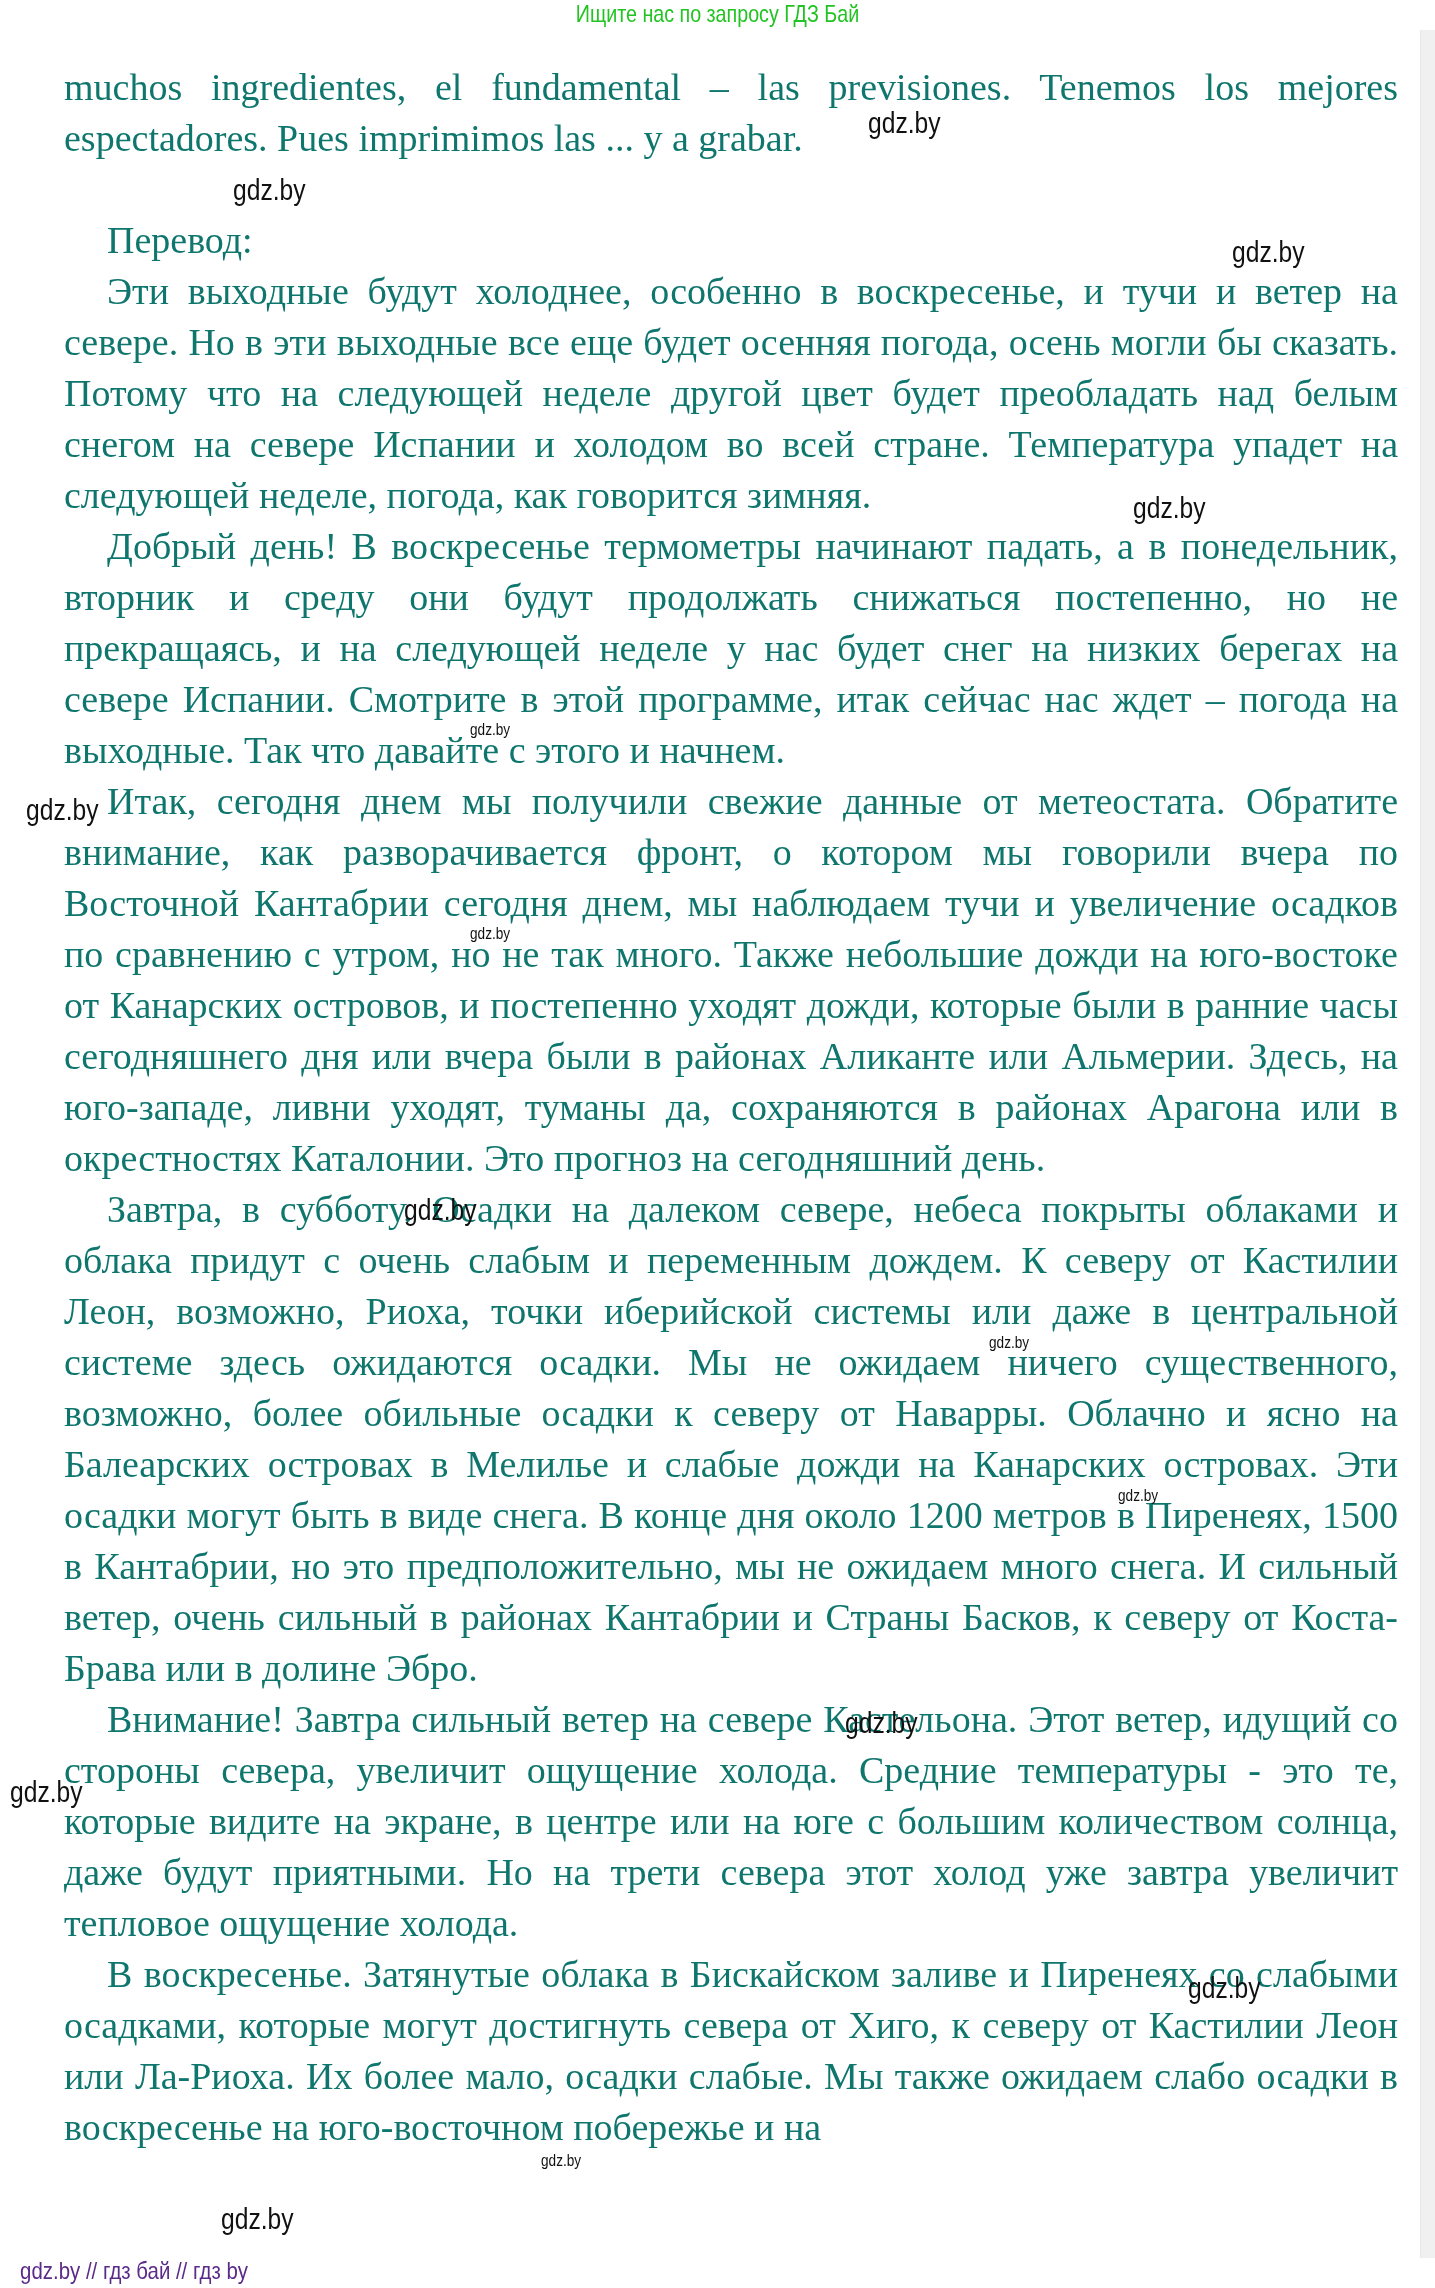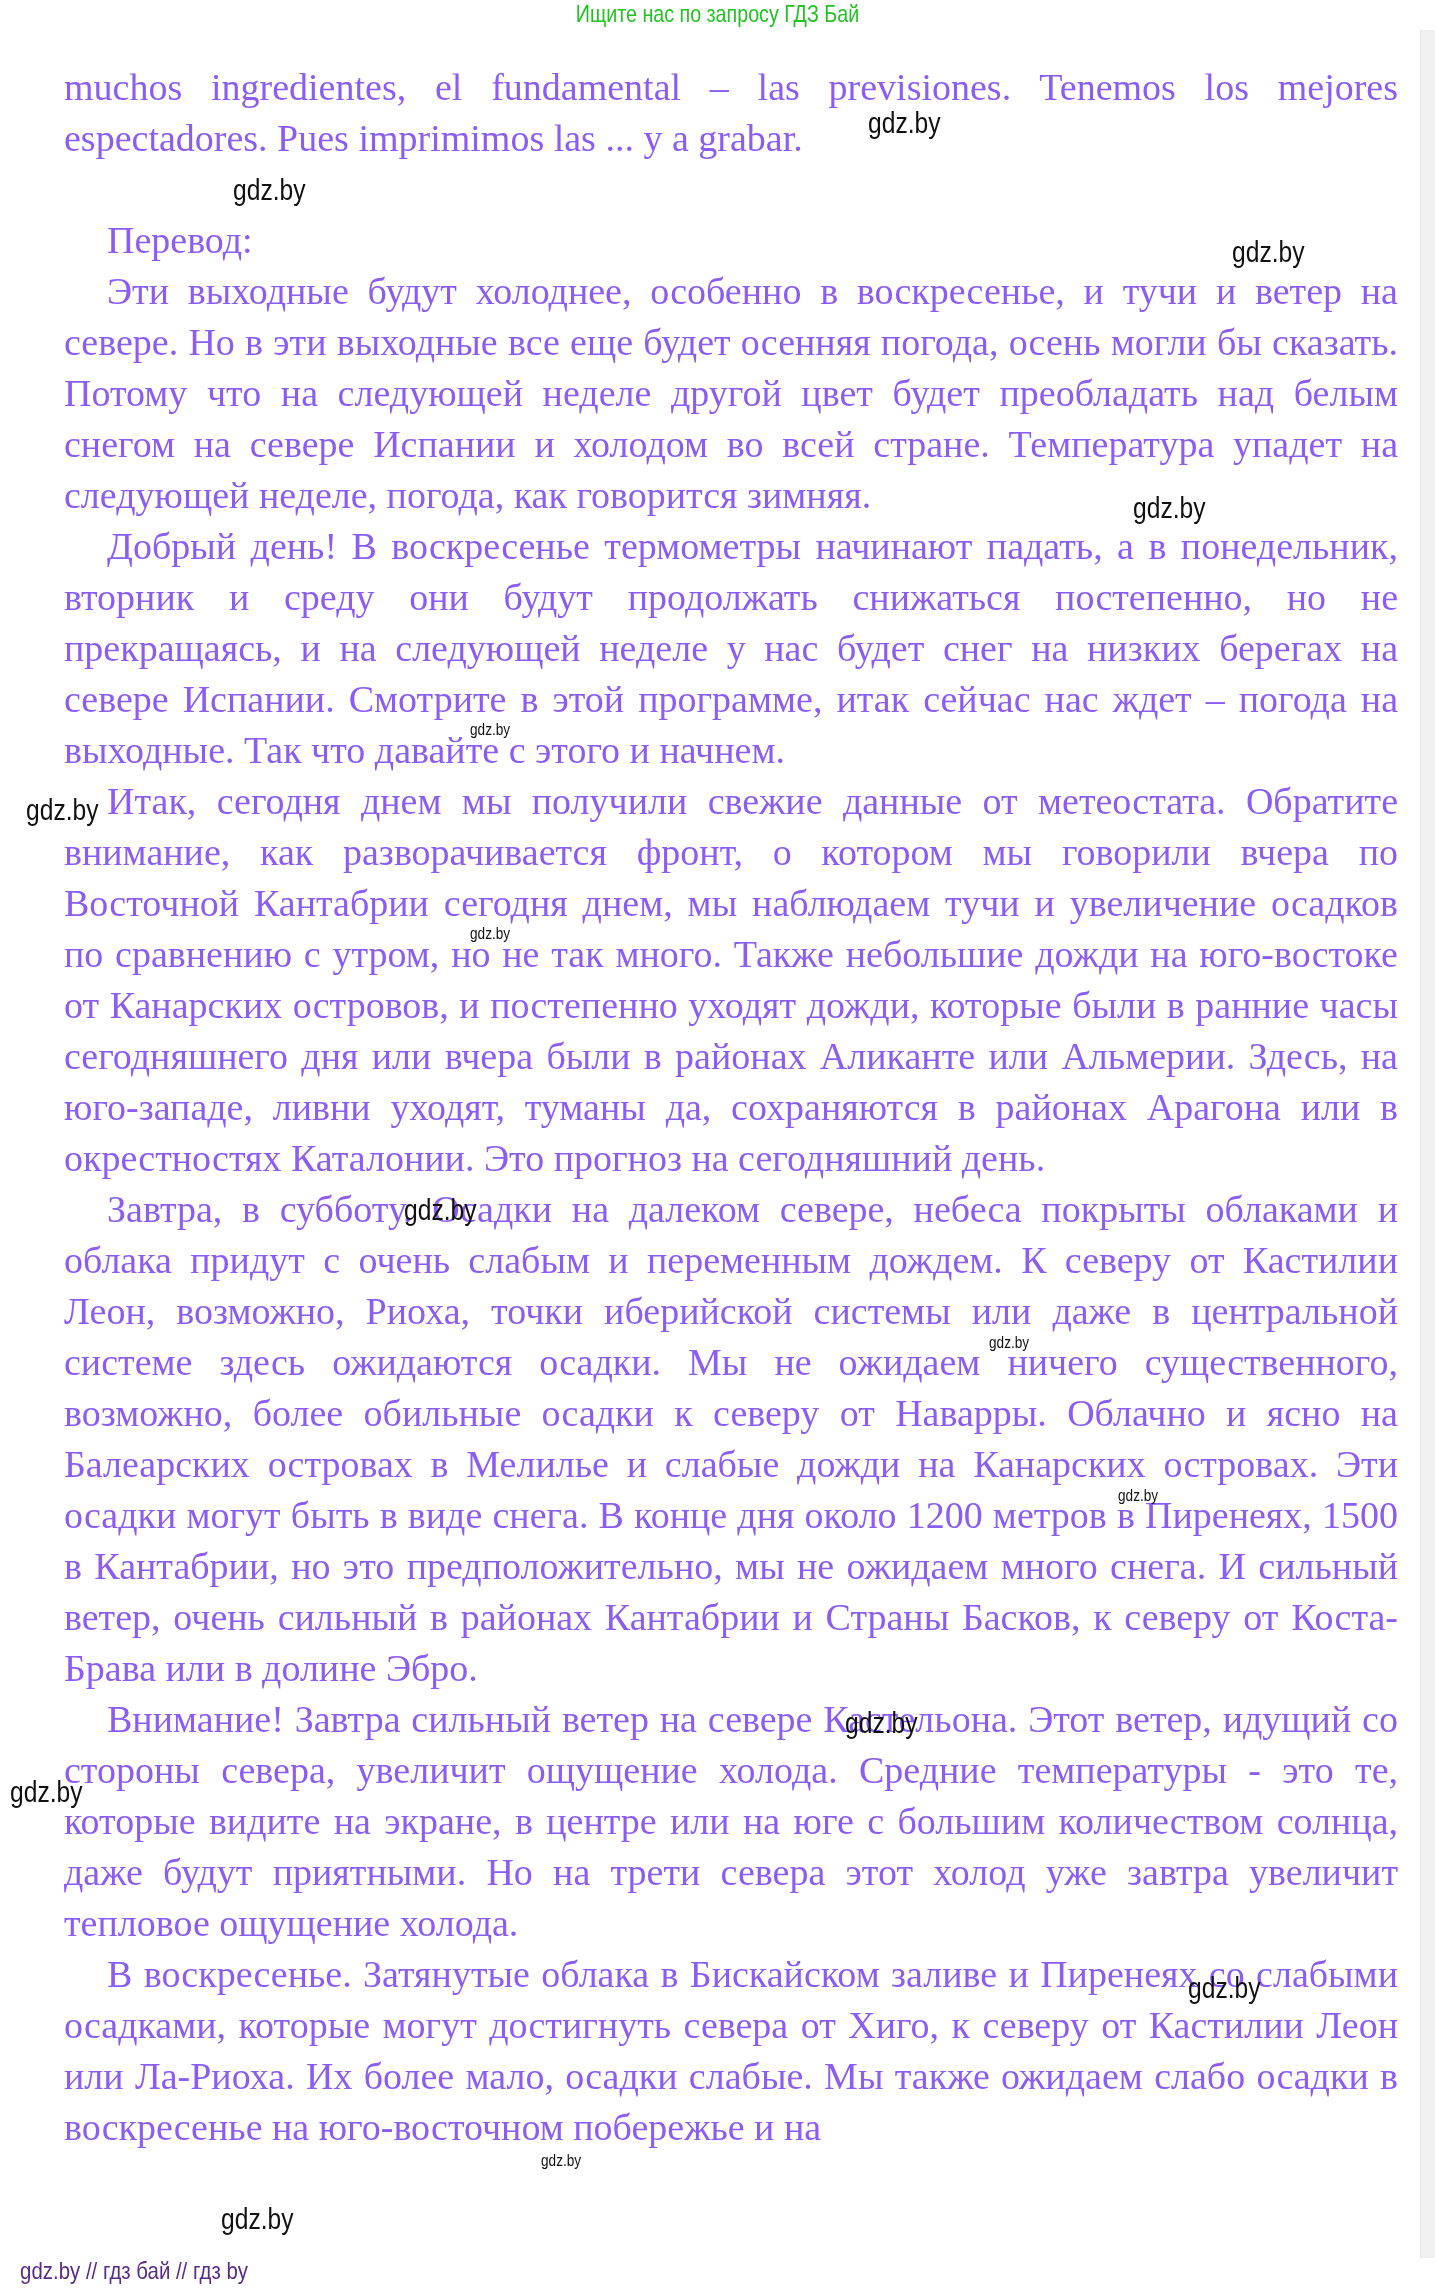--- a/index.html
+++ b/index.html
@@ -10,21 +10,21 @@
     font-family: "Liberation Sans Narrow", "Liberation Sans", sans-serif;
     font-size: 24px; line-height: 28px; transform: scaleX(0.82); transform-origin: center top;
   }
   .scrollbar {
     position: absolute; top: 30px; right: 0; width: 14px; height: 2228px;
     background: #f0f0f0; border-left: 1px solid #e6e6e6;
   }
   .page {
     position: absolute; top: 62px; left: 64px; width: 1334px;
     font-family: "Liberation Serif", serif; font-size: 38px; line-height: 51px;
-    color: #8b5cf6; text-align: justify;
+    color: #0f766e; text-align: justify;
   }
   .page p { margin: 0; }
   .indent { text-indent: 43px; }
   .wm {
     position: absolute; font-family: "Liberation Sans", sans-serif;
     color: #111; font-size: 29px; line-height: 30px;
     transform: scaleX(0.85); transform-origin: left top;
   }
   .wm-small { font-size: 16px; line-height: 16px; }
   .footer {

